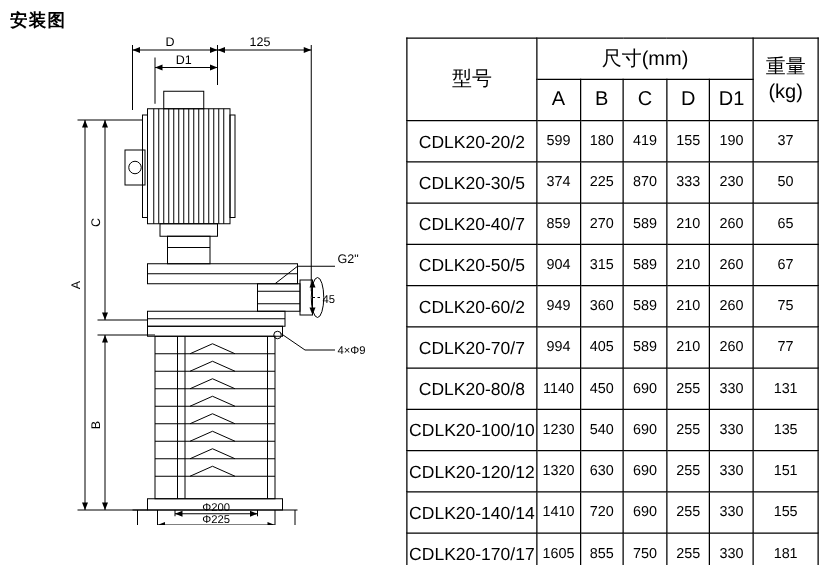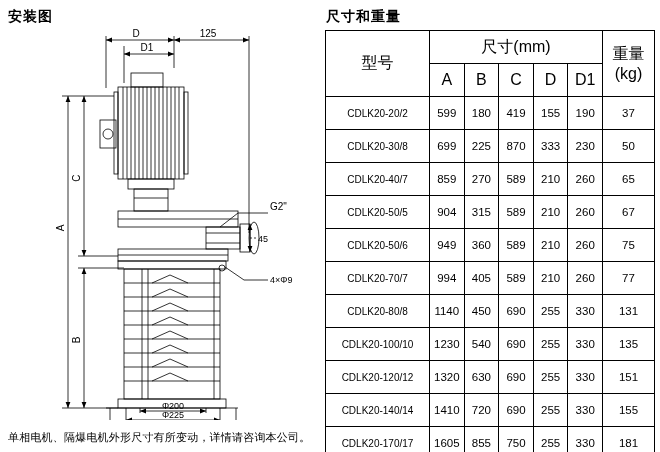--- a/index.html
+++ b/index.html
@@ -73,21 +73,21 @@
   table.spec th {
     font-weight: normal;
     font-size: 16px;
   }
   .col-model { width: 104px; }
   .col-dim   { width: 37px; }
   .col-weight{ width: 52px; }
   .hdr-model { font-size: 13px; }
   .hdr-dims  { font-size: 12px; }
   .hdr-weight{ font-size: 11px; line-height: 1.2; }
-  .cell-model { font-size: 10px; }
+  .cell-model { font-size: 14px; }
   .cell-val { font-size: 11.5px; }
 </style>
 </head>
 <body>
 
 <div class="page">
 
   <div class="left-panel">
 
     <div class="left-title">安装图</div>
@@ -241,25 +241,23 @@
         <text x="74" y="312" font-family="Liberation Sans, sans-serif" font-size="10" text-anchor="middle" transform="rotate(-90 74 312)">B</text>
         <text x="264" y="182" font-family="Liberation Sans, sans-serif" font-size="10">G2"</text>
         <text x="252" y="214" font-family="Liberation Sans, sans-serif" font-size="9">45</text>
         <text x="264" y="255" font-family="Liberation Sans, sans-serif" font-size="9">4×Φ9</text>
         <text x="167" y="381" font-family="Liberation Sans, sans-serif" font-size="9" text-anchor="middle">Φ200</text>
         <text x="167" y="390" font-family="Liberation Sans, sans-serif" font-size="9" text-anchor="middle">Φ225</text>
         <text x="167" y="400" font-family="Liberation Sans, sans-serif" font-size="9" text-anchor="middle">Φ250</text>
       </svg>
     </div>
 
-    <div class="footnote">单相电机、隔爆电机外形尺寸有所变动，详情请咨询本公司。</div>
   </div>
 
   <div class="right-panel">
-    <div class="right-title">尺寸和重量</div>
 
     <table class="spec">
       <thead>
         <tr>
           <th class="col-model hdr-model" rowspan="2">型号</th>
           <th class="hdr-dims" colspan="5">尺寸(mm)</th>
           <th class="col-weight hdr-weight" rowspan="2">重量(kg)</th>
         </tr>
         <tr>
           <th class="col-dim">A</th>
@@ -273,22 +271,22 @@
         <tr>
           <td class="cell-model">CDLK20-20/2</td>
           <td class="cell-val">599</td>
           <td class="cell-val">180</td>
           <td class="cell-val">419</td>
           <td class="cell-val">155</td>
           <td class="cell-val">190</td>
           <td class="cell-val">37</td>
         </tr>
         <tr>
-          <td class="cell-model">CDLK20-30/8</td>
-          <td class="cell-val">699</td>
+          <td class="cell-model">CDLK20-30/5</td>
+          <td class="cell-val">374</td>
           <td class="cell-val">225</td>
           <td class="cell-val">870</td>
           <td class="cell-val">333</td>
           <td class="cell-val">230</td>
           <td class="cell-val">50</td>
         </tr>
         <tr>
           <td class="cell-model">CDLK20-40/7</td>
           <td class="cell-val">859</td>
           <td class="cell-val">270</td>
@@ -300,21 +298,21 @@
         <tr>
           <td class="cell-model">CDLK20-50/5</td>
           <td class="cell-val">904</td>
           <td class="cell-val">315</td>
           <td class="cell-val">589</td>
           <td class="cell-val">210</td>
           <td class="cell-val">260</td>
           <td class="cell-val">67</td>
         </tr>
         <tr>
-          <td class="cell-model">CDLK20-50/6</td>
+          <td class="cell-model">CDLK20-60/2</td>
           <td class="cell-val">949</td>
           <td class="cell-val">360</td>
           <td class="cell-val">589</td>
           <td class="cell-val">210</td>
           <td class="cell-val">260</td>
           <td class="cell-val">75</td>
         </tr>
         <tr>
           <td class="cell-model">CDLK20-70/7</td>
           <td class="cell-val">994</td>

